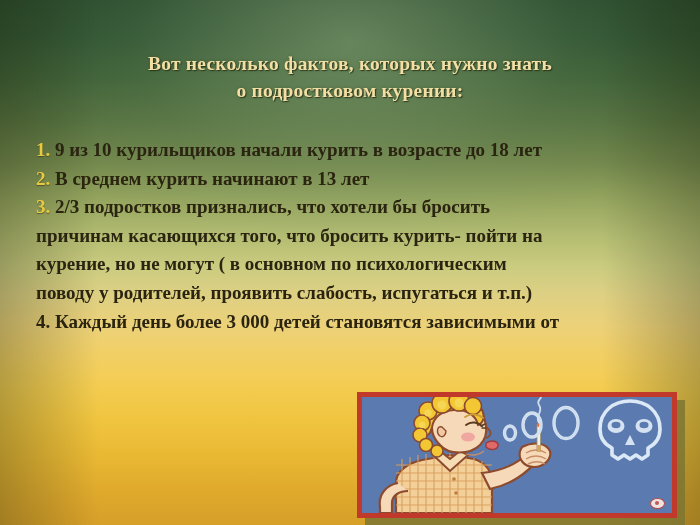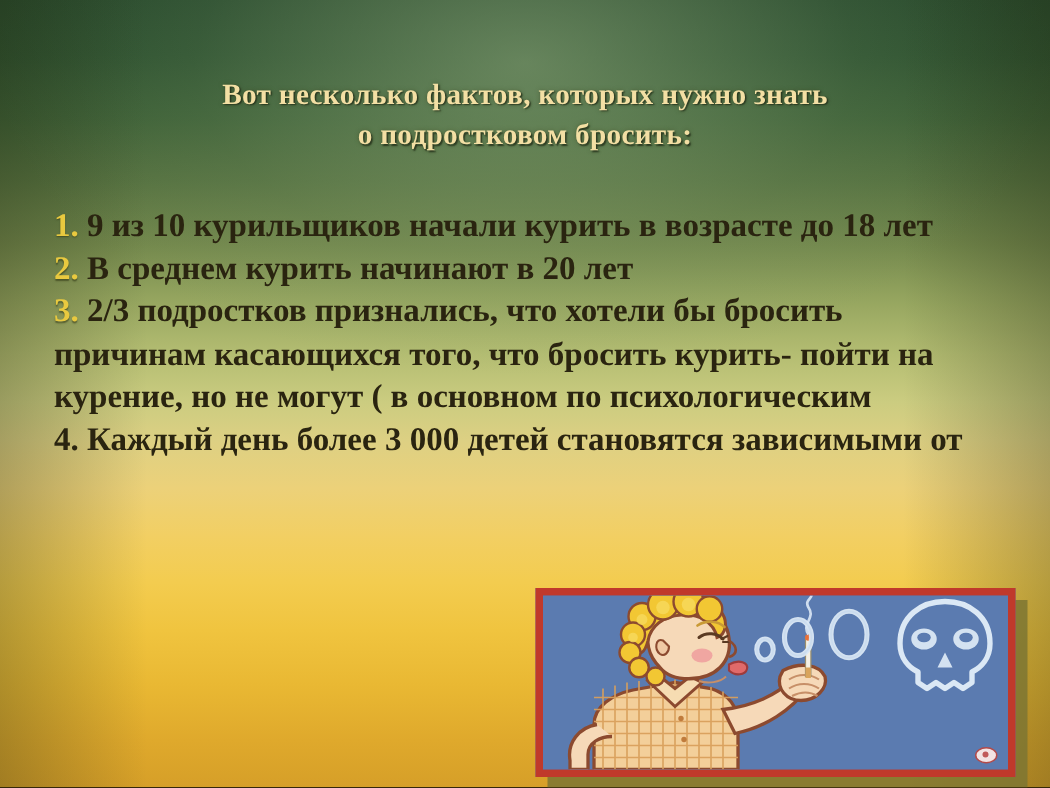--- a/index.html
+++ b/index.html
@@ -56,21 +56,21 @@
     text-shadow: 1px 1px 1px rgba(30,40,20,0.75), 0 0 3px rgba(60,70,30,0.5);
   }
   #title .tline { display: block; }
 
   #facts {
     position: absolute;
     left: 36px;
     right: 22px;
     top: 136px;
     color: #2a2410;
-    font-size: 22px;
+    font-size: 19px;
     font-weight: bold;
     line-height: 28.6px;
   }
   .fact { display: block; }
   .fact .num {
     color: #2a2410;
     font-weight: bold;
   }
   .fact.gold .num {
     color: #e9c93f;
@@ -135,40 +135,41 @@
 </style>
 </head>
 <body>
 
 <div id="slide">
 
   <div id="vignette"></div>
 
   <div id="title">
     <span class="tline">Вот несколько фактов, которых нужно знать</span>
-    <span class="tline">о подростковом бросить:</span>
+    <span class="tline">о подростковом курении:</span>
   </div>
 
   <div id="facts">
 
     <div class="fact gold">
       <span class="num">1.</span>
       <span class="body">9 из 10 курильщиков начали курить в возрасте до 18 лет</span>
     </div>
 
     <div class="fact gold">
       <span class="num">2.</span>
-      <span class="body">В среднем курить начинают в 20 лет</span>
+      <span class="body">В среднем курить начинают в 13 лет</span>
     </div>
 
     <div class="fact gold">
       <span class="num">3.</span>
       <span class="body">2/3 подростков признались, что хотели бы бросить</span>
       <span class="cont">причинам касающихся того, что бросить курить- пойти на</span>
       <span class="cont">курение, но не могут ( в основном по психологическим</span>
+      <span class="cont">поводу у родителей, проявить слабость, испугаться и т.п.)</span>
     </div>
 
     <div class="fact">
       <span class="num">4.</span>
       <span class="body">Каждый день более 3 000 детей становятся зависимыми от</span>
     </div>
 
 
   </div>
 

